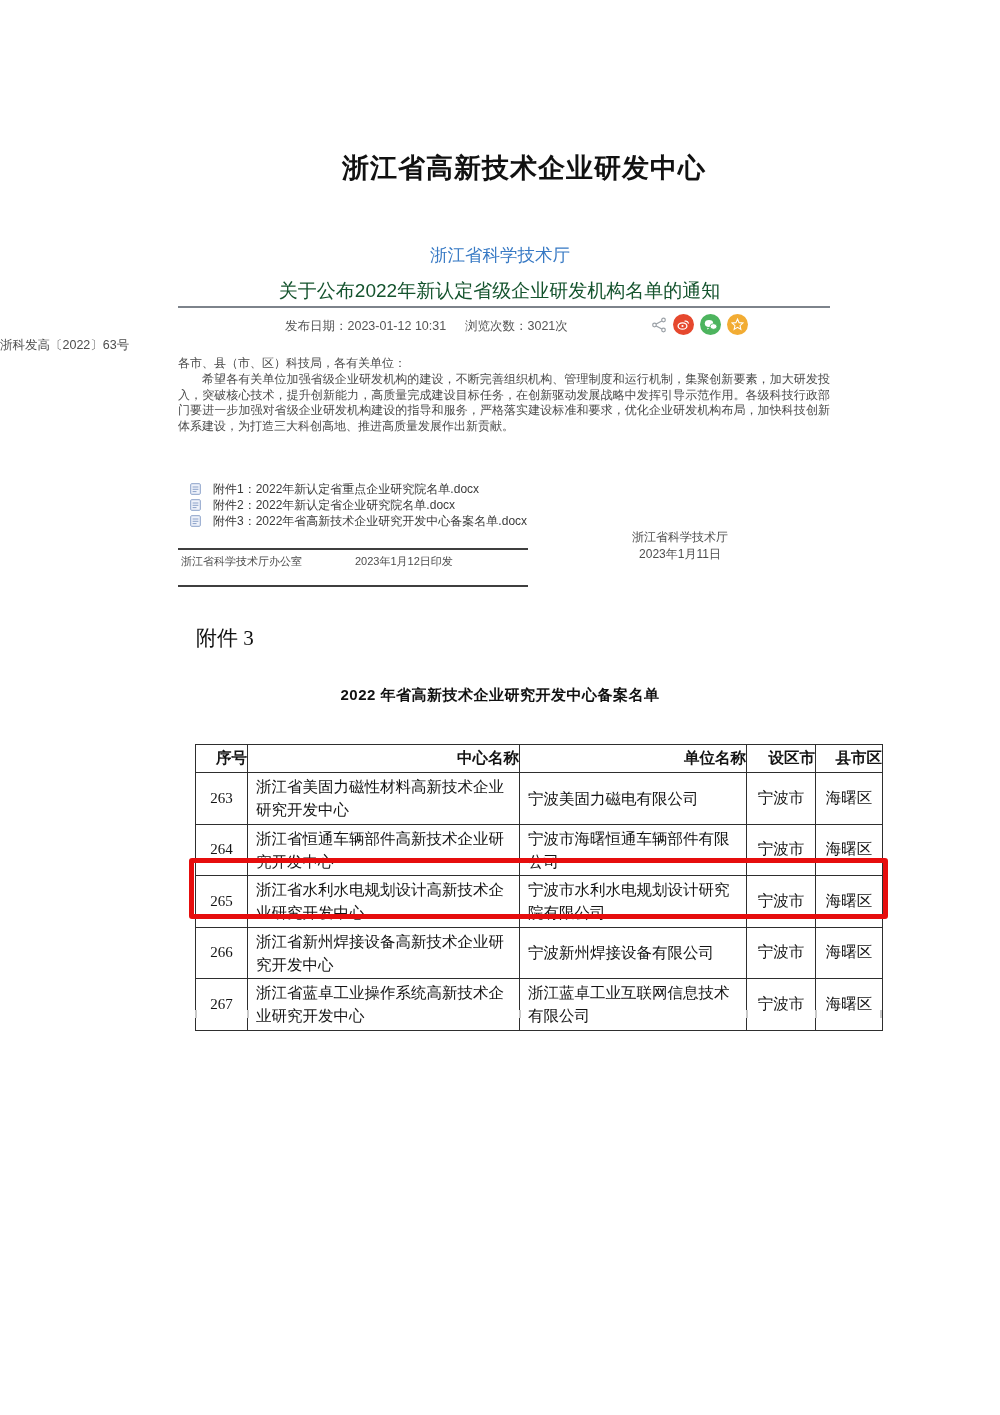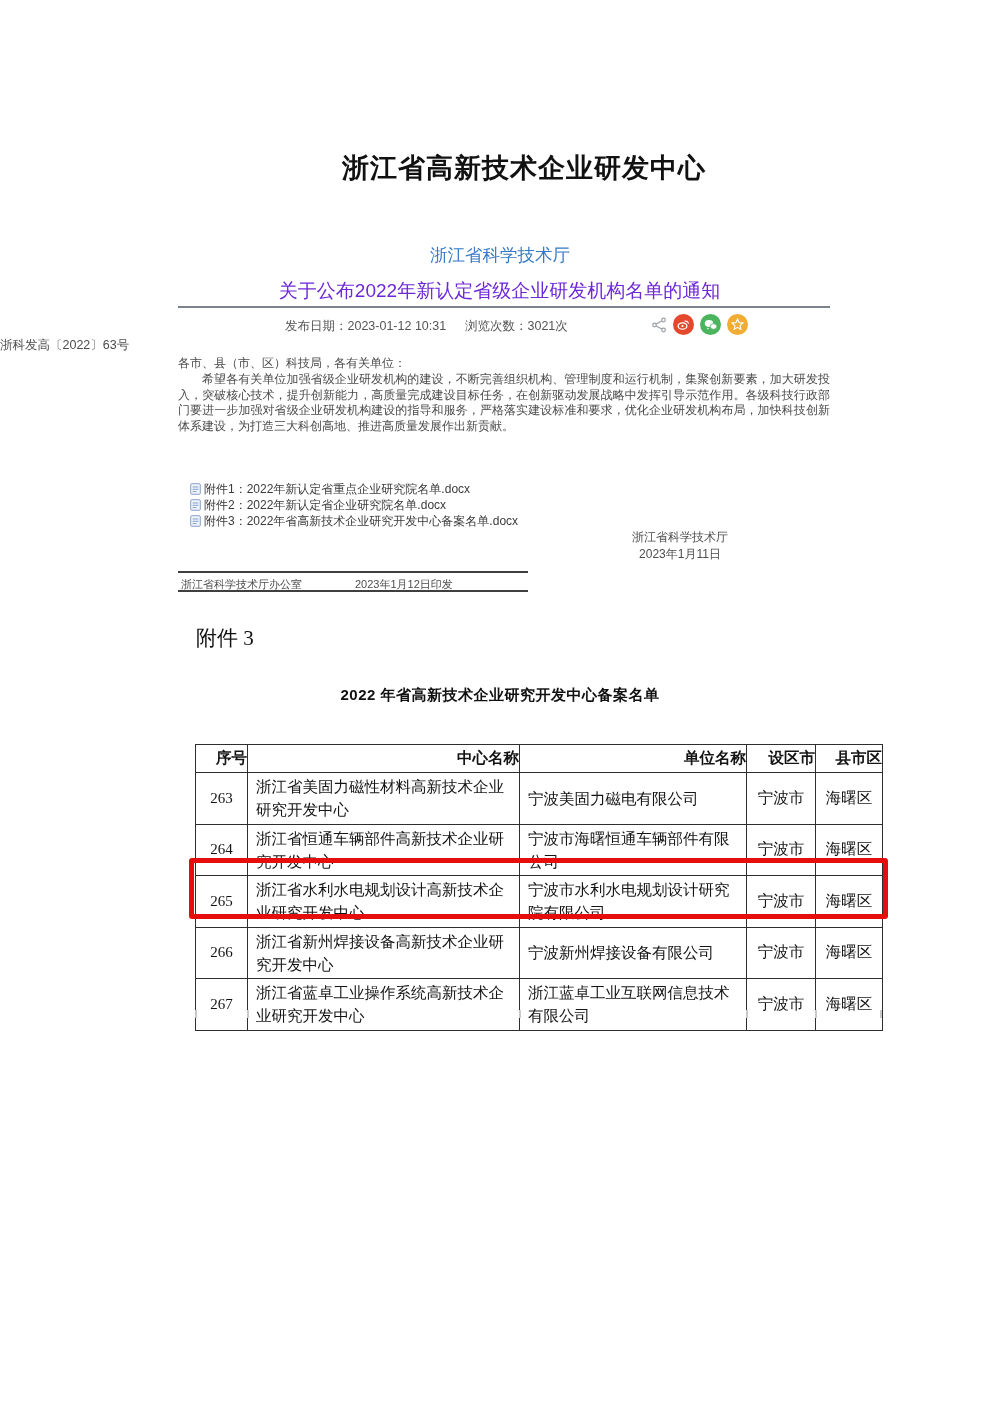--- a/index.html
+++ b/index.html
@@ -12,21 +12,21 @@
   .main-title {
     position:absolute; top:150px; left:0; width:1000px; text-align:center;
     font-size:27px; font-weight:700; color:#111; letter-spacing:1px;padding-left:48px;
   }
   .agency-link {
     position:absolute; top:243px; left:0; width:1000px; text-align:center;
     font-size:17.5px; color:#3779c4; cursor:pointer;
   }
   .notice-title {
     position:absolute; top:278px; left:0; width:999px; text-align:center;
-    font-size:19px; color:#6d28d9; cursor:pointer;
+    font-size:19px; color:#14532d; cursor:pointer;
   }
   .divider {
     position:absolute; top:306px; left:178px; width:652px;
     border-top:2px solid #7d838b;
   }
   .meta-row {
     position:absolute; top:313px; left:178px; width:652px; height:26px;
     font-size:12.5px; color:#555;
   }
   .meta-date { position:absolute; left:107px; top:5px; }
@@ -36,32 +36,32 @@
   .doc-number {
     position:absolute; top:337px; left:0; width:824px; text-align:left;
     font-size:12.5px; color:#4d4d4d;
   }
   .body-text {
     position:absolute; top:356px; left:178px; width:652px;
     font-size:12px; color:#4a4a4a; line-height:15.8px; text-align:justify;
   }
   .body-text .para { text-indent:2em; }
   .attachments { position:absolute; top:481px; left:190px; }
-  .attach-line { display:flex; align-items:center; gap:3px; height:16px; font-size:12px; color:#3a3a3a; cursor:pointer; }
+  .attach-line { display:flex; align-items:center; gap:12px; height:16px; font-size:12px; color:#3a3a3a; cursor:pointer; }
   .doc-icon { width:11px; height:12px; flex:0 0 auto; }
   .signature-agency {
     position:absolute; top:529px; left:530px; width:300px; text-align:center;
     font-size:12px; color:#4d4d4d;
   }
   .signature-date {
     position:absolute; top:546px; left:530px; width:300px; text-align:center;
     font-size:12px; color:#4d4d4d;
   }
   .issue-footer {
-    position:absolute; top:571px; left:178px; width:350px; height:21px;
+    position:absolute; top:548px; left:178px; width:350px; height:39px;
     border-top:2px solid #3f3f3f; border-bottom:2px solid #3f3f3f;
     font-size:11px; color:#4d4d4d;
   }
   .issue-office { position:absolute; left:3px; top:4px; }
   .issue-date { position:absolute; left:177px; top:4px; }
   
   .att3-heading {
     position:absolute; top:624px; left:196px;
     font-family:"Liberation Serif", serif; font-size:21px; color:#111;
   }

